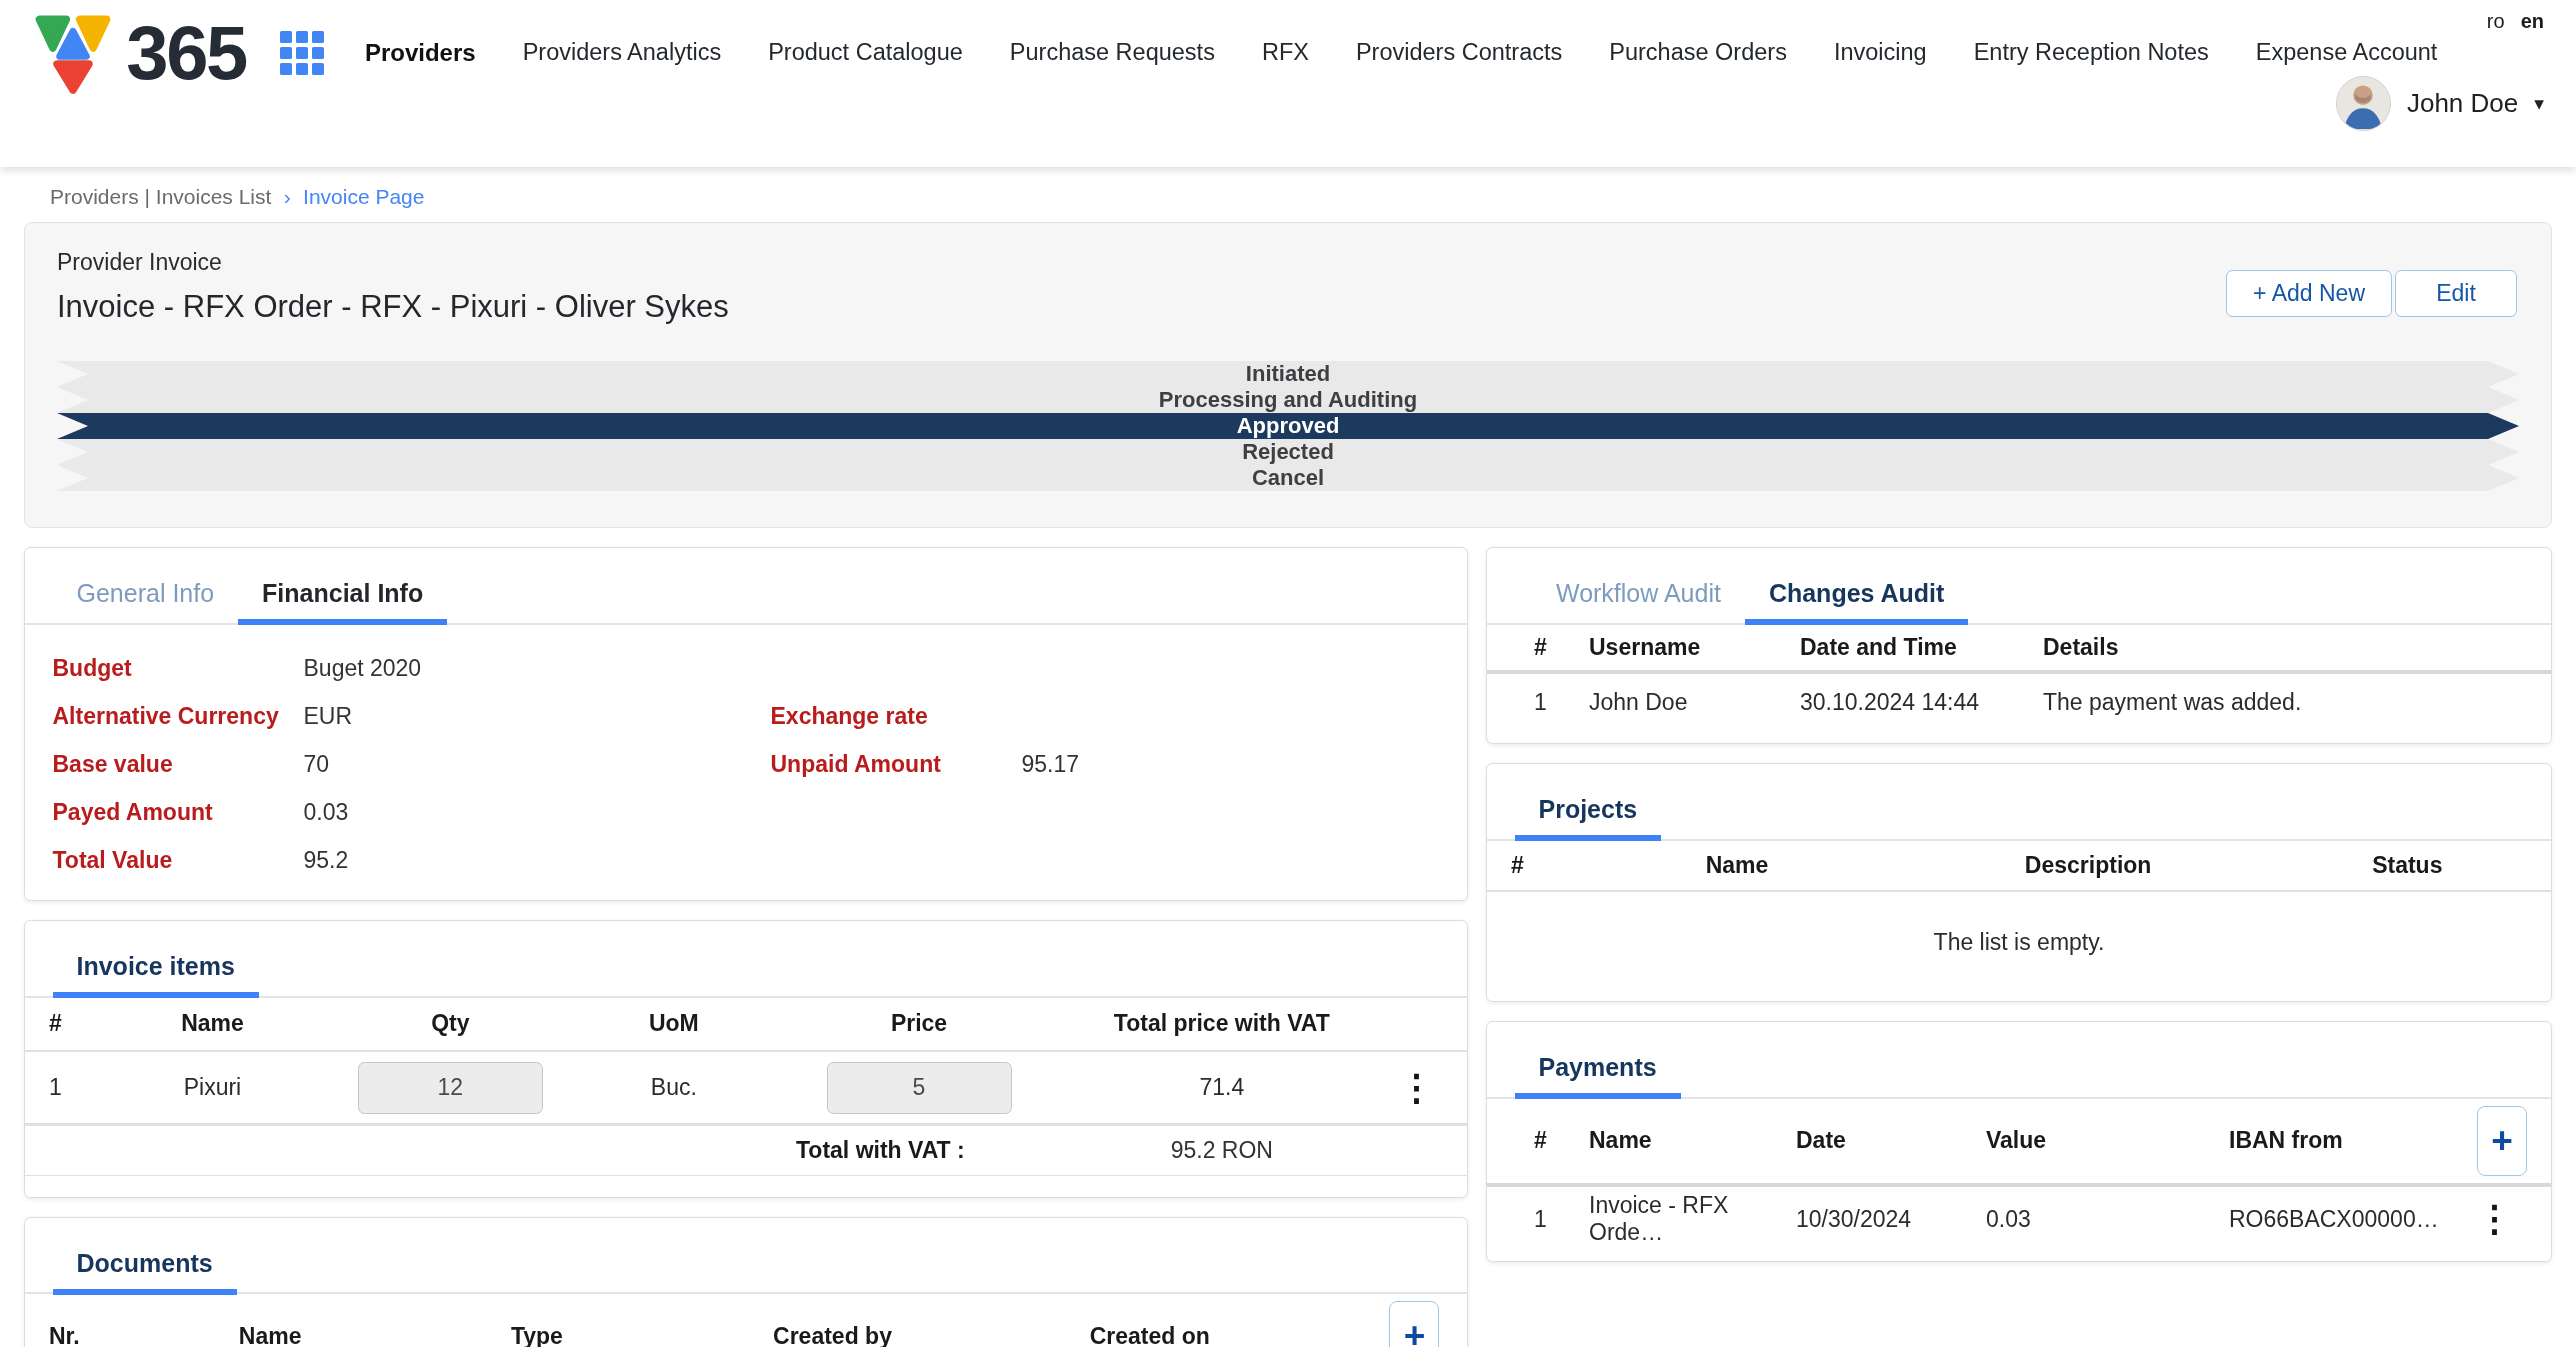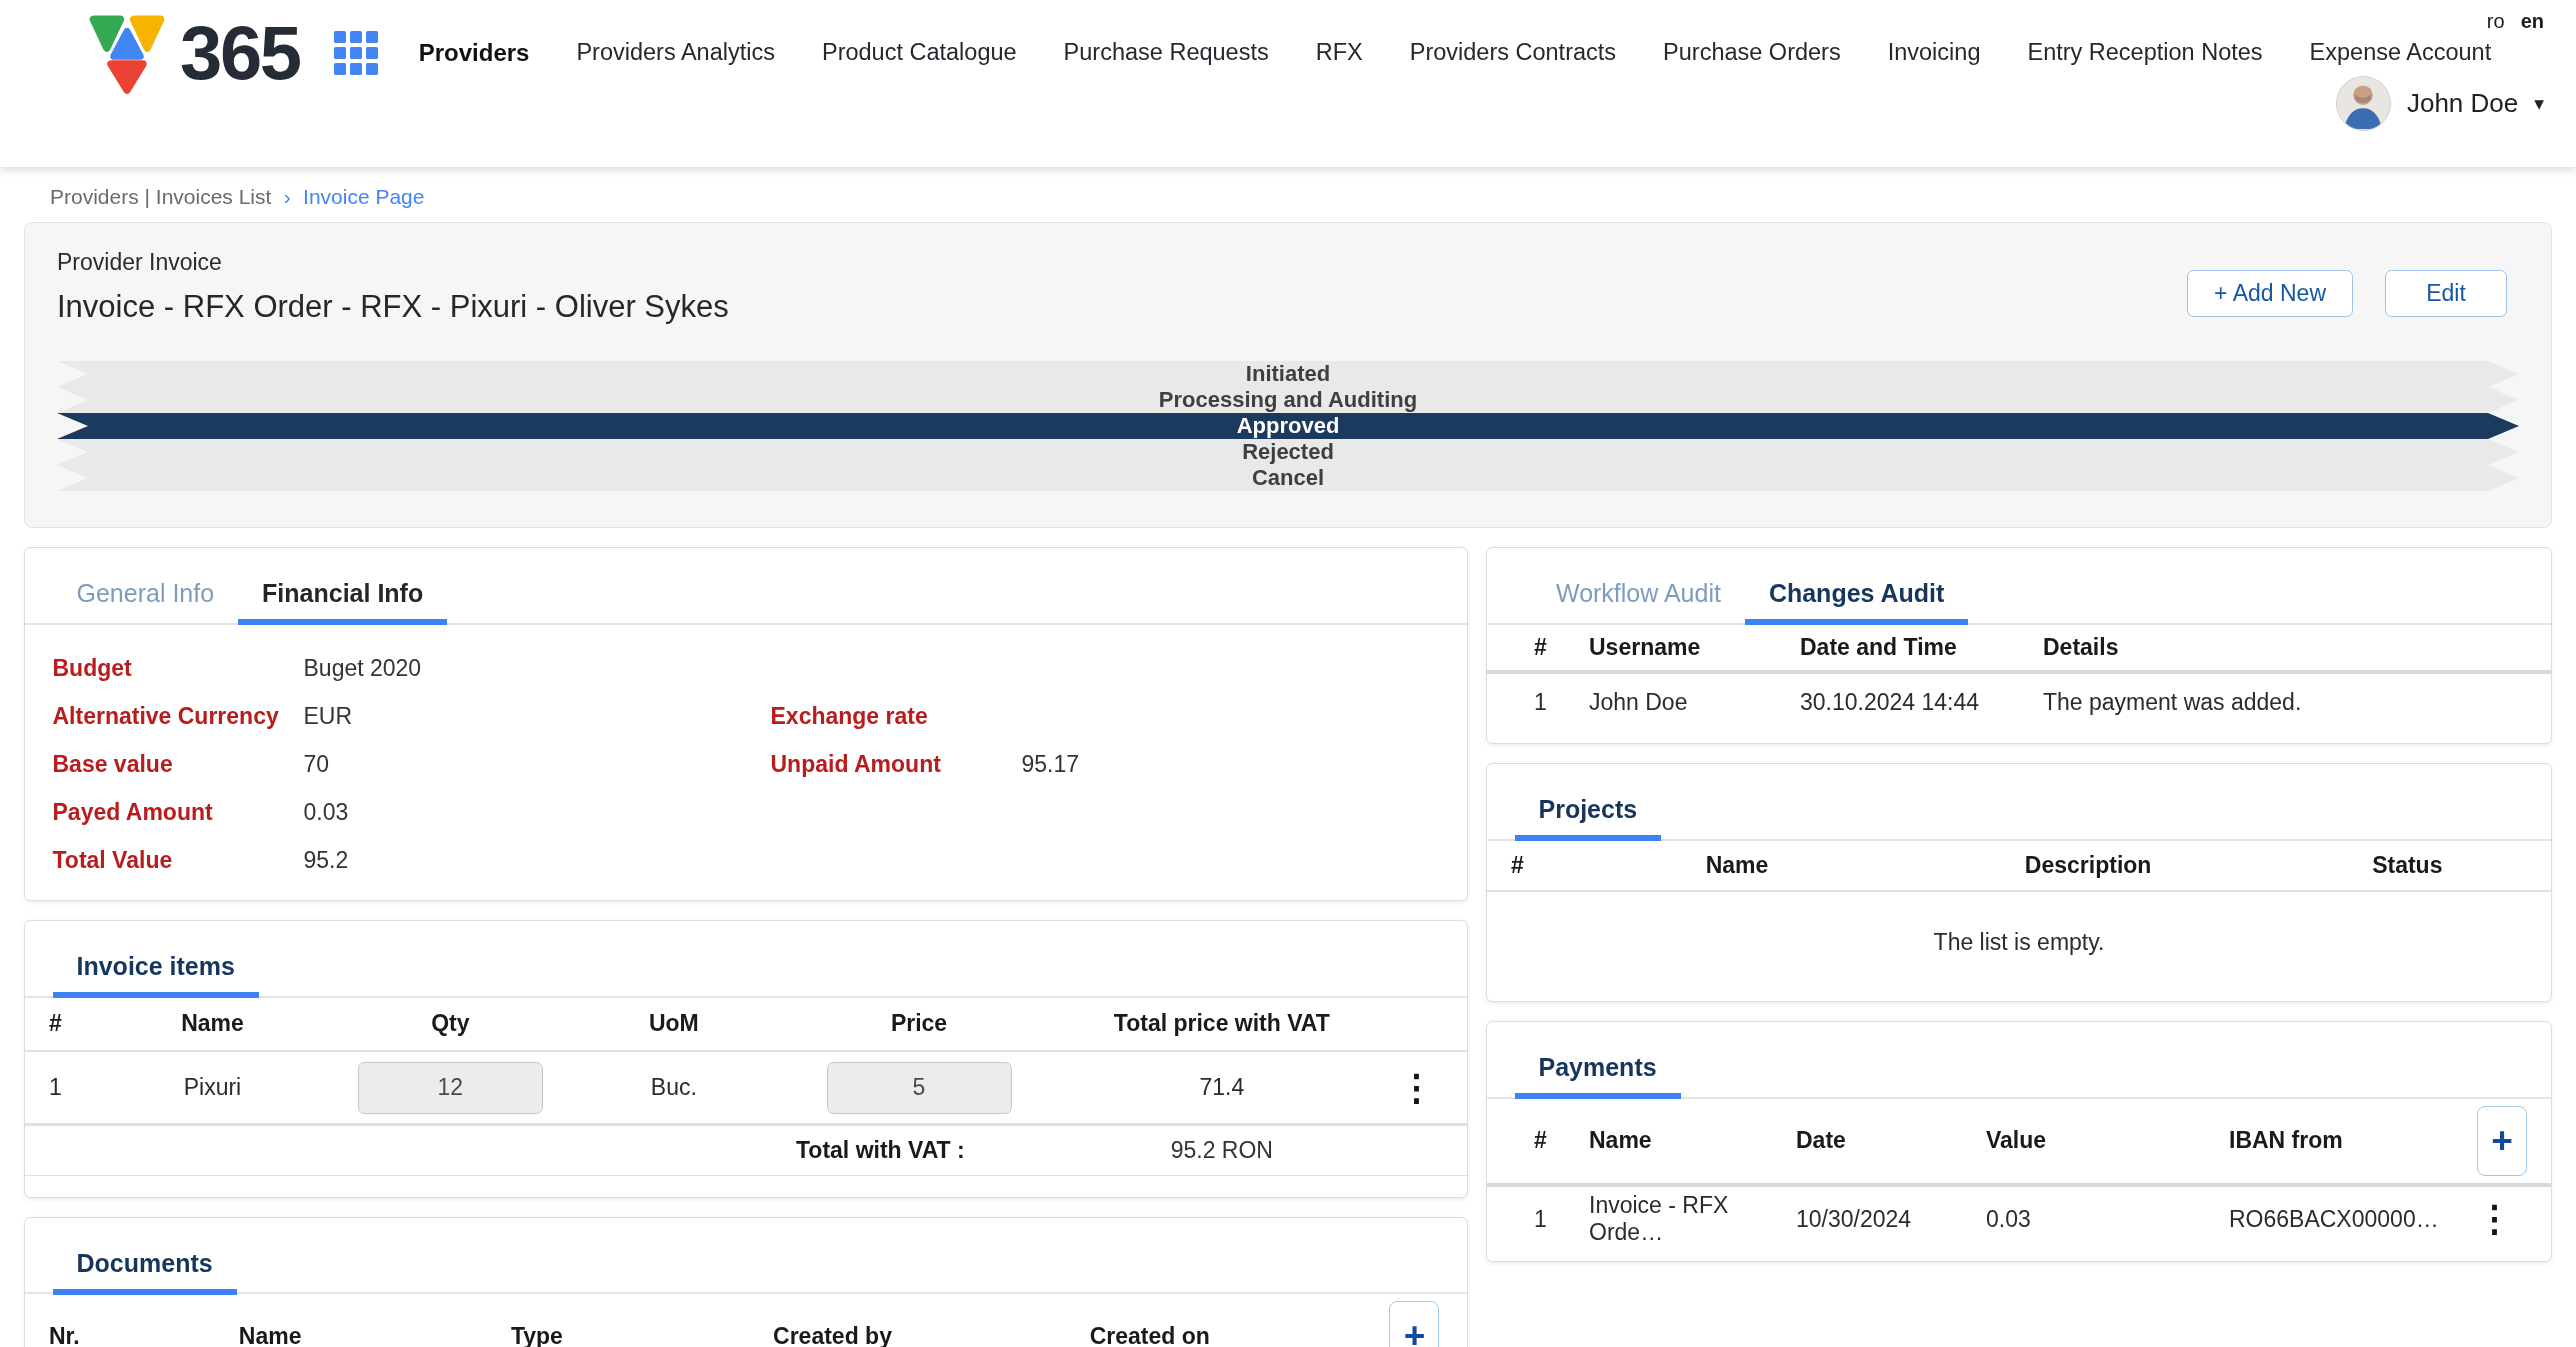--- a/index.html
+++ b/index.html
@@ -2,21 +2,21 @@
 <html style="font-size:13px"><head>
 <meta charset="utf-8">
 <style>
   * { box-sizing: border-box; margin: 0; padding: 0; }
   html,body { width: 2576px; height: 1348px; background:#fff; overflow:hidden;
     font-family: "Liberation Sans", sans-serif; color:#333; }
 
   
   .topbar { position:relative; height:167px; background:#fff; padding:0 31px;
     box-shadow: 0 3.2px 8px rgba(0,0,0,.14); }
-  .topbar-row { display:flex; align-items:center; height:105px;justify-content:center; }
+  .topbar-row { display:flex; align-items:center; height:105px; }
   .logo { display:flex; align-items:center; gap:11.3px; }
   .logo svg { width:84px; height:84px; }
   .logo-text { font-size:76px; font-weight:700; color:#262c36; letter-spacing:-2.4px; }
   .apps-grid { margin-left:34px; width:44px; height:44px; display:grid;
     grid-template-columns:repeat(3,1fr); gap:4px; }
   .apps-grid span { background:#4285f4; border-radius:1.6px; }
   .nav { display:flex; align-items:center; gap:47px; margin-left:41px; font-size:23.5px; color:#24292e; white-space:nowrap; }
   .nav-item { cursor:pointer; }
   .nav-item.active { font-weight:700; font-size:24px; color:#0f1114; }
   .lang { position:absolute; top:9.7px; right:32px; display:flex; gap:16px; font-size:20px; color:#1c1c1c; }
@@ -28,21 +28,21 @@
   
   .breadcrumb { padding:18px 50px 13px; font-size:21px; color:#6b6b6b; }
   .breadcrumb .sep { color:#4285f4; margin:0 6.5px; }
   .breadcrumb .link { color:#4285f4; cursor:pointer; }
 
   
   .hero { margin:0 24px; background:#f6f6f6; border:0.8px solid #e2e2e2; border-radius:8px;
     padding:26px 32px 36px; position:relative; }
   .hero-subtitle { font-size:23px; color:#2b2b2b; }
   .hero-title { font-size:31px; color:#24282c; margin-top:13px; }
-  .hero-actions { position:absolute; top:47px; right:44px; display:flex; gap:32px; }
+  .hero-actions { position:absolute; top:47px; right:34px; display:flex; gap:3px; }
   .btn { background:#fff; border:1.6px solid #9dc3e6; color:#1656a5; font-size:23px;
     height:47px; display:flex; align-items:center; justify-content:center;
     padding:0 26px; border-radius:6.5px; cursor:pointer; font-family:inherit; }
   .btn.edit { min-width:122px; }
   .workflow { display:flex; gap:0; margin-top:36px;flex-direction:column; }
   .step { height:47px; background:#e9e9e9; display:flex; align-items:center; justify-content:center;
     font-size:22px; font-weight:600; color:#3d3f42; cursor:pointer;
     clip-path: polygon(31px 50%, 0 0, calc(100% - 31px) 0, 100% 50%, calc(100% - 31px) 100%, 0 100%); }
   .step.active { background:#1c3a5e; color:#fff; font-weight:700; }
 

